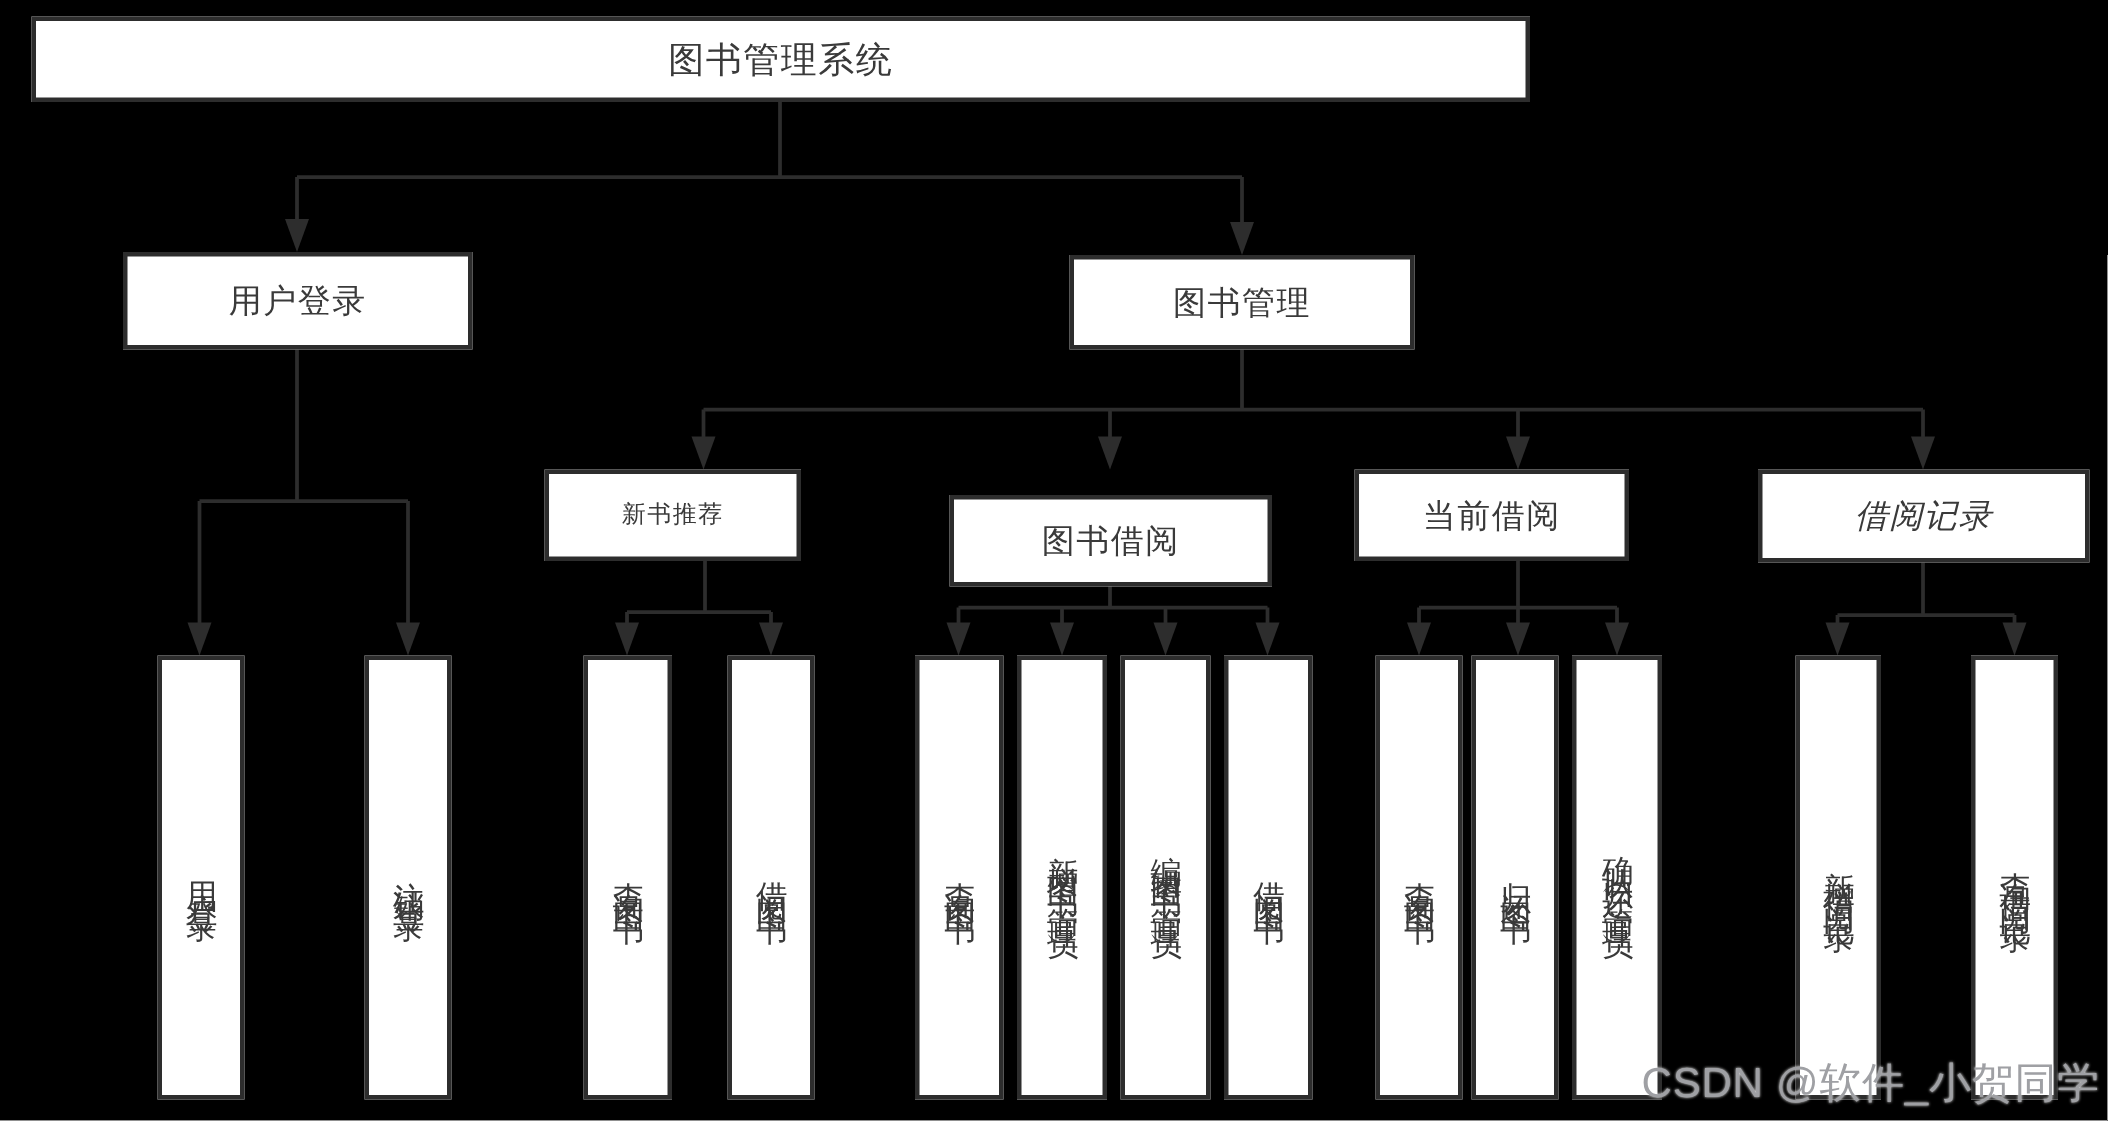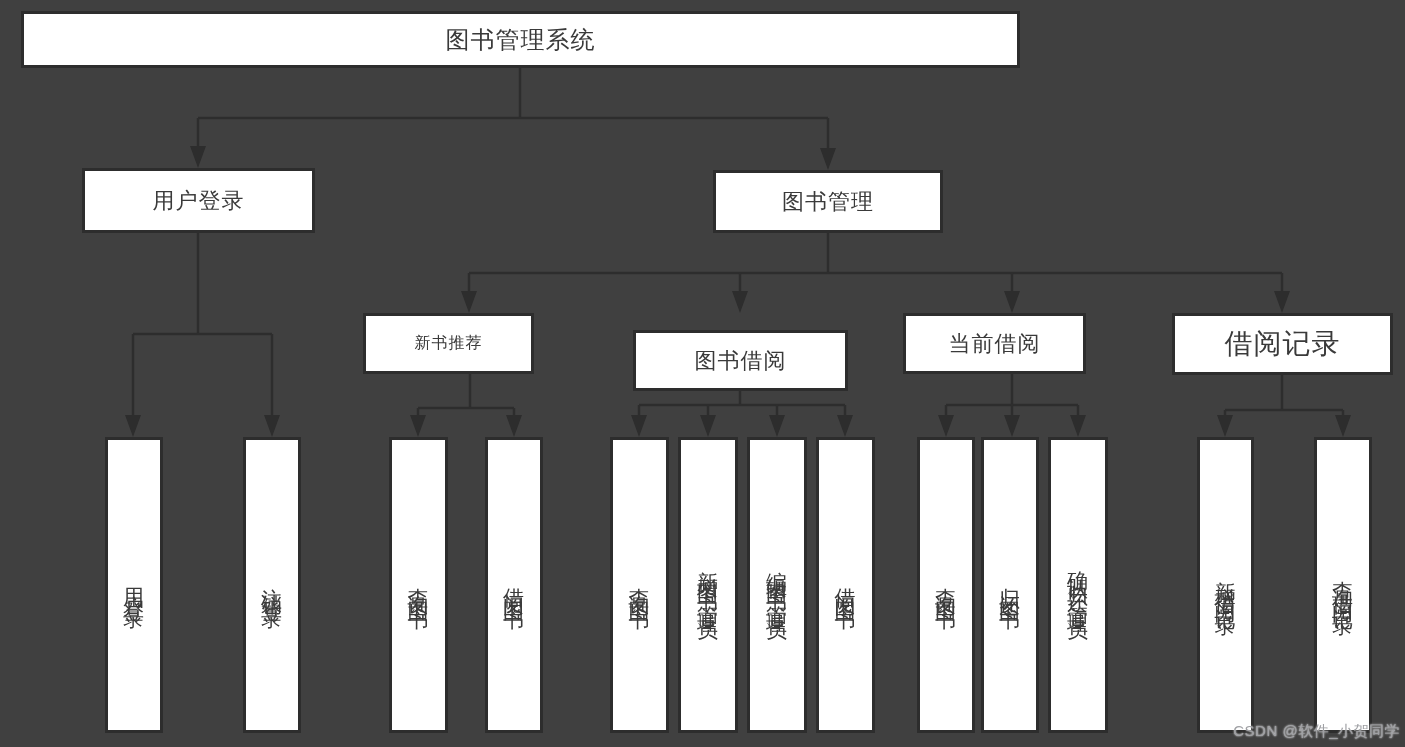--- a/index.html
+++ b/index.html
@@ -4,21 +4,21 @@
 <style>
   html, body {
     margin: 0;
     padding: 0;
     background: #ffffff;
   }
   #canvas {
     position: relative;
     width: 1405px;
     height: 747px;
-    background: #404040;
+    background: #000000;
     overflow: hidden;
     font-family: "Liberation Sans", "DejaVu Sans", sans-serif;
   }
   #connectors {
     position: absolute;
     left: 0;
     top: 0;
     width: 1405px;
     height: 747px;
   }
@@ -41,21 +41,21 @@
     writing-mode: vertical-rl;
     text-orientation: mixed;
     letter-spacing: 7px;
     line-height: 1;
     white-space: nowrap;
   }
   #watermark {
     position: absolute;
     right: 5px;
     bottom: 6px;
-    font-size: 15px;
+    font-size: 28px;
     color: #9fa0a4;
     letter-spacing: 0.5px;
     text-shadow: 0 0 2px #ffffff;
     z-index: 5;
   }
 </style>
 </head>
 <body>
 
 <div id="canvas">
@@ -125,21 +125,21 @@
       </div>
       <div class="node h" style="left: 363px; top: 313px; width: 171px; height: 61px; font-size: 16px; border-color: rgb(45, 45, 45); color: rgb(58, 58, 58);">
         <span>新书推荐</span>
       </div>
       <div class="node h" style="left: 633px; top: 330px; width: 215px; height: 61px; font-size: 22px; border-color: rgb(45, 45, 45); color: rgb(58, 58, 58);">
         <span>图书借阅</span>
       </div>
       <div class="node h" style="left: 903px; top: 313px; width: 183px; height: 61px; font-size: 22px; border-color: rgb(45, 45, 45); color: rgb(58, 58, 58);">
         <span>当前借阅</span>
       </div>
-      <div class="node h" style="left: 1172px; top: 313px; width: 221px; height: 62px; font-size: 28px; border-color: rgb(45, 45, 45); color: rgb(58, 58, 58);">
+      <div class="node h" style="left: 1172px; top: 313px; width: 221px; height: 62px; font-size: 22px; border-color: rgb(45, 45, 45); color: rgb(58, 58, 58); font-style: italic;">
         <span>借阅记录</span>
       </div>
       <div class="node v" style="left: 105px; top: 437px; width: 58px; height: 296px; font-size: 21px; border-color: rgb(45, 45, 45); color: rgb(58, 58, 58);">
         <span>用户登录</span>
       </div>
       <div class="node v" style="left: 243px; top: 437px; width: 58px; height: 296px; font-size: 21px; border-color: rgb(45, 45, 45); color: rgb(58, 58, 58);">
         <span>注销登录</span>
       </div>
       <div class="node v" style="left: 389px; top: 437px; width: 59px; height: 296px; font-size: 21px; border-color: rgb(45, 45, 45); color: rgb(58, 58, 58);">
         <span>查询图书</span>

